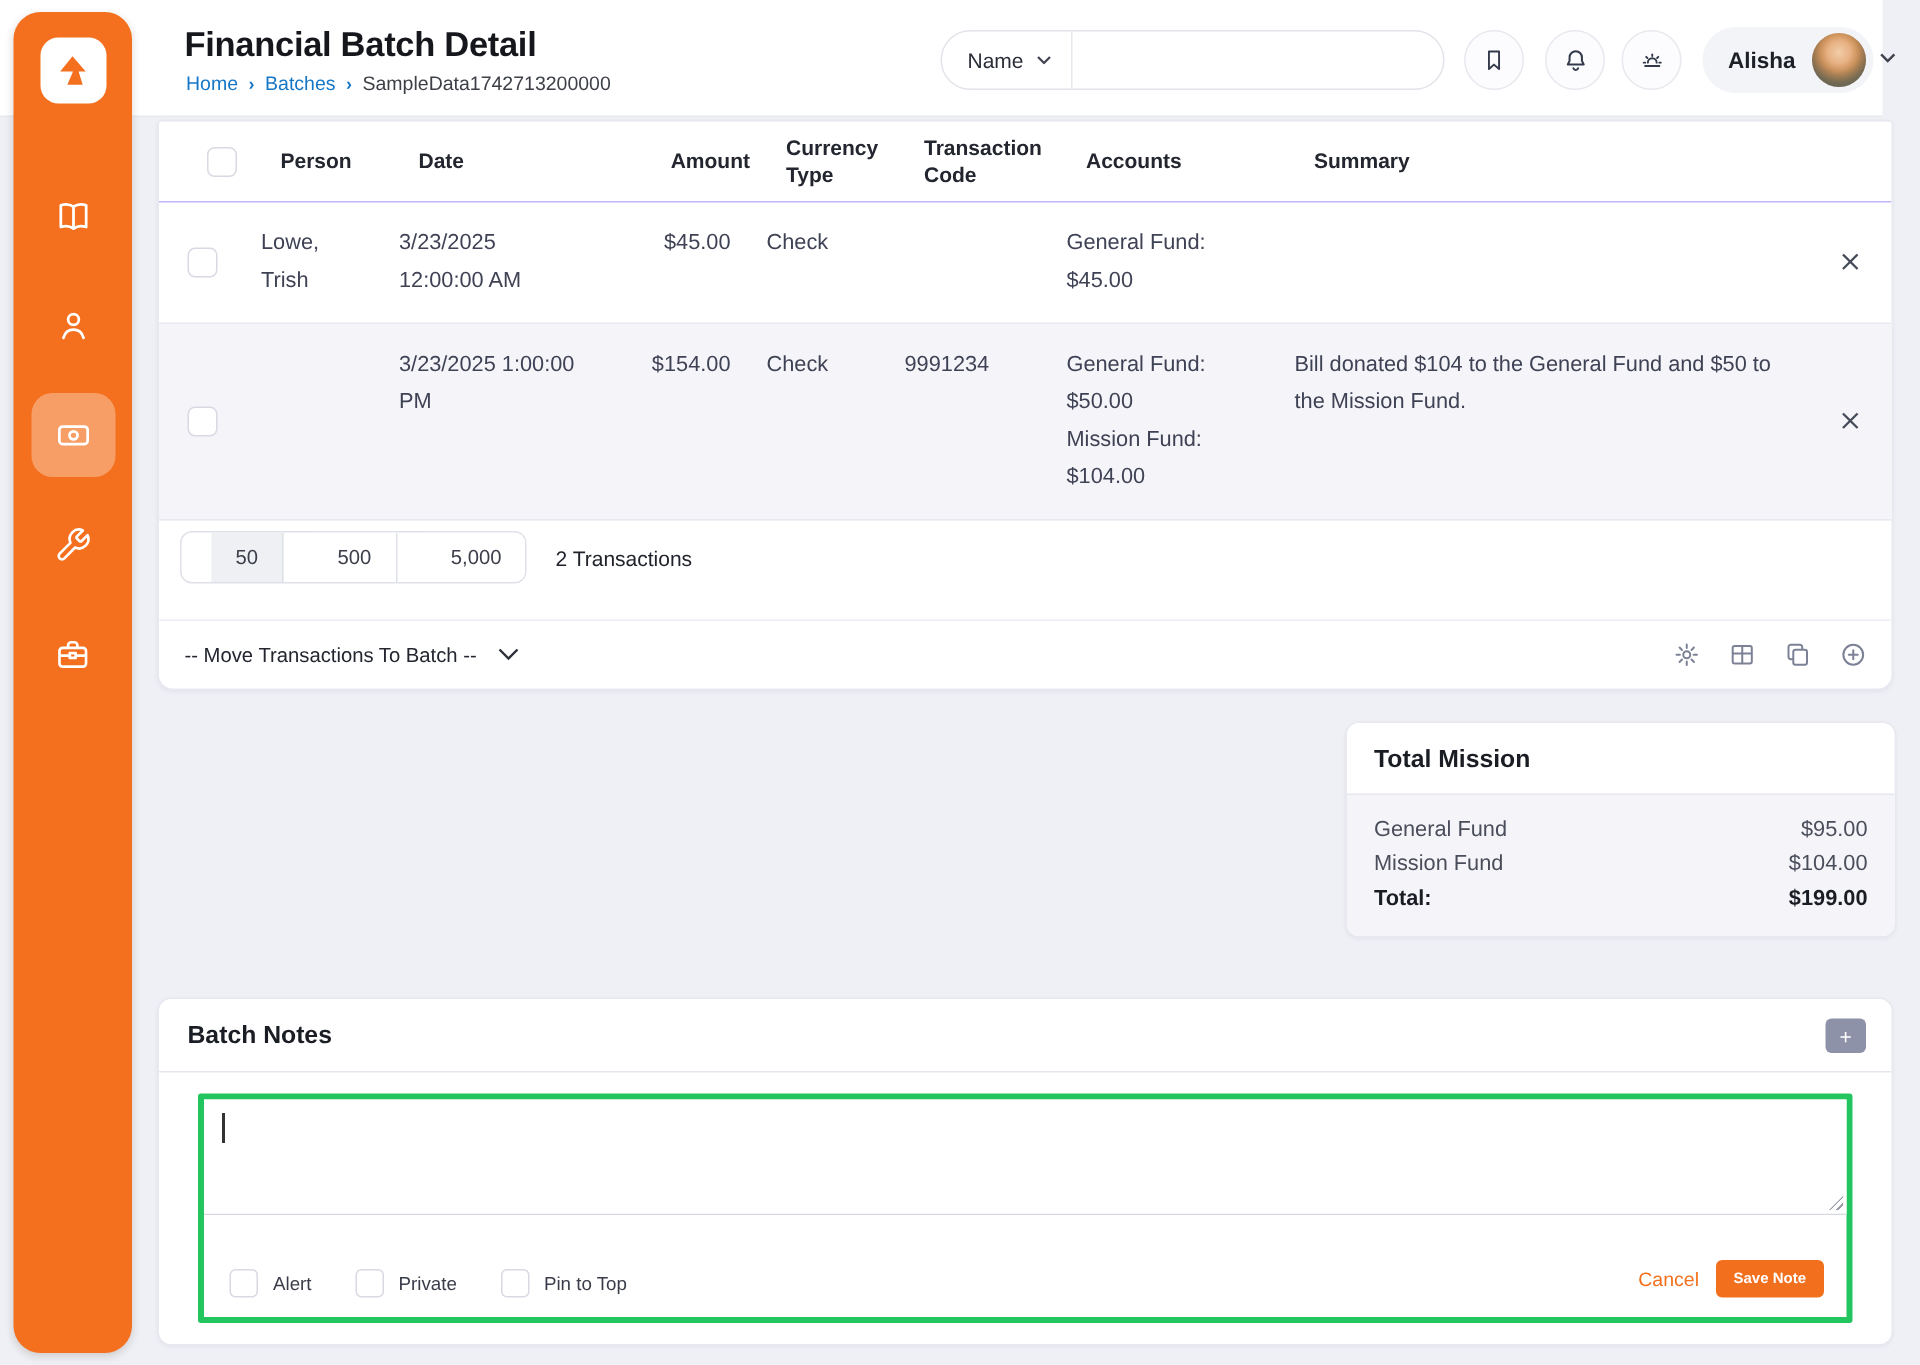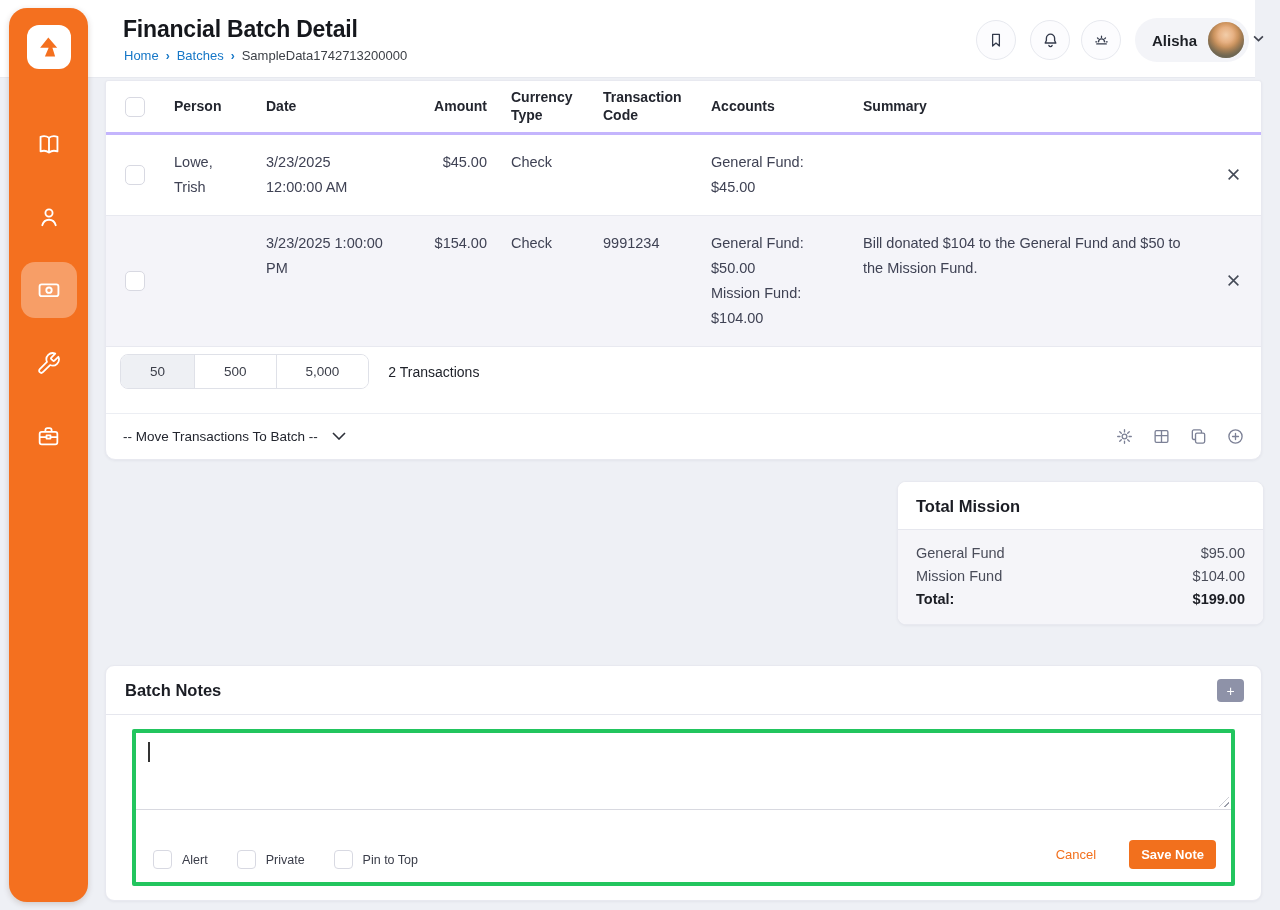--- a/index.html
+++ b/index.html
@@ -92,21 +92,21 @@
     box-shadow: 0 1px 3px rgba(25,28,50,.05);
   }
 
   
   .grid-panel { left: 105px; top: 80px; width: 1157px; border-radius: 3px 3px 10px 10px; }
   .trow, .thead {
     display: grid;
     grid-template-columns: 58px 92px 145px 100px 92px 108px 152px 1fr 56px;
   }
   .thead {
-    border-bottom: 3px solid #c4b5fd; align-items: center; min-height: 54px;
+    border-bottom: 1px solid #c4b5fd; align-items: center; min-height: 54px; padding-left: 13px;
   }
   .thead .th {
     font-size: 14px; font-weight: 700; color: #23262f; line-height: 1.25;
     padding: 8px 12px 8px 10px; cursor: pointer;
   }
   .th.amount, .td.amount { text-align: right; padding-right: 14px; }
   .trow { border-bottom: 1px solid #e8e9f0; }
   .trow.alt { background: #f4f4f9; }
   .td {
     font-size: 14.5px; color: #3f4254; line-height: 1.72;
@@ -118,22 +118,22 @@
     background: #fff; cursor: pointer; flex: none;
   }
   .close-btn { cursor: pointer; color: #444a57; padding: 4px; }
 
   .grid-footer1 { display: flex; align-items: center; height: 50px; padding: 0 14px; }
   .pagesize-group {
     display: flex; border: 1px solid #dfe1e8; border-radius: 8px; overflow: hidden;
     background: #fff;
   }
   .pagesize-btn {
-    font-size: 13.5px; color: #3b3e49; padding: 9px 29px; cursor: pointer;
-    border-right: 1px solid #dfe1e8; background: #fff;
+    font-size: 13.5px; color: #3b3e49; padding: 9px 16px; cursor: pointer;
+    border-right: 1px solid #dfe1e8; background: #fff; margin-left: 20px;
   }
   .pagesize-btn:last-child { border-right: none; }
   .pagesize-btn.selected { background: #eef0f4; }
   .count-label { margin-left: 19px; font-size: 14px; color: #20232b; }
 
   .grid-footer2 {
     display: flex; align-items: center; justify-content: space-between;
     height: 46px; padding: 0 17px; border-top: 1px solid #eceef3; margin-top: 16px;
   }
   .move-select { display: flex; align-items: center; gap: 14px; cursor: pointer; }
@@ -177,41 +177,50 @@
   }
   .note-divider { border-top: 1px solid #d8d9e0; }
   .note-footer {
     display: flex; align-items: flex-end; justify-content: space-between;
     padding: 30px 15px 13px 17px;
   }
   .note-checks { display: flex; align-items: center; gap: 29px; }
   .note-check { display: flex; align-items: center; gap: 10px; cursor: pointer; }
   .note-check .checkbox { width: 19px; height: 19px; border-radius: 4px; }
   .note-check-label { font-size: 12.5px; color: #3a3d49; }
-  .note-actions { display: flex; align-items: center; gap: 33px; }
+  .note-actions { display: flex; align-items: center; gap: 11px; }
   .cancel-link { font-size: 13px; color: #f2701d; cursor: pointer; }
   .save-note-btn {
-    background: #f2701d; color: #fff; font-size: 13px; font-weight: 700;
+    background: #f2701d; color: #fff; font-size: 10px; font-weight: 700;
     padding: 7px 12px; border-radius: 4px; border: none; cursor: pointer;
     font-family: "Liberation Sans", sans-serif;
   }
 </style>
 </head>
 <body>
 
 <div class="header-band">
   <div class="page-title">Financial Batch Detail</div>
   <div class="breadcrumb">
     <span class="crumb-link">Home</span>
     <span class="crumb-sep">›</span>
     <span class="crumb-link">Batches</span>
     <span class="crumb-sep">›</span>
     <span class="crumb-current">SampleData1742713200000</span>
   </div>
 
+  <div class="search-pill">
+    <div class="search-filter">
+      <span class="search-filter-label">Name</span>
+      <svg width="10" height="6" viewBox="0 0 10 6">
+          <path d="M1 1l4 4 4-4" stroke="#40434e" stroke-width="1.5" fill="none"></path>
+        </svg>
+    </div>
+    <input class="search-input" placeholder="" style="">
+  </div>
 
   <div class="round-btn b1">
     <svg width="18" height="18" viewBox="0 0 24 24">
       <path d="M7.5 4.5h9V20l-4.5-3.9L7.5 20z" fill="none" stroke="#333a4b" stroke-width="1.7" stroke-linejoin="round"></path>
     </svg>
   </div>
   <div class="round-btn b2">
     <svg width="19" height="19" viewBox="0 0 24 24">
       <g fill="none" stroke="#333a4b" stroke-width="1.7" stroke-linejoin="round" stroke-linecap="round">
         <path d="M12 4a5.2 5.2 0 0 1 5.2 5.2v2.9l1.5 3.1H5.3l1.5-3.1V9.2A5.2 5.2 0 0 1 12 4z"></path>

